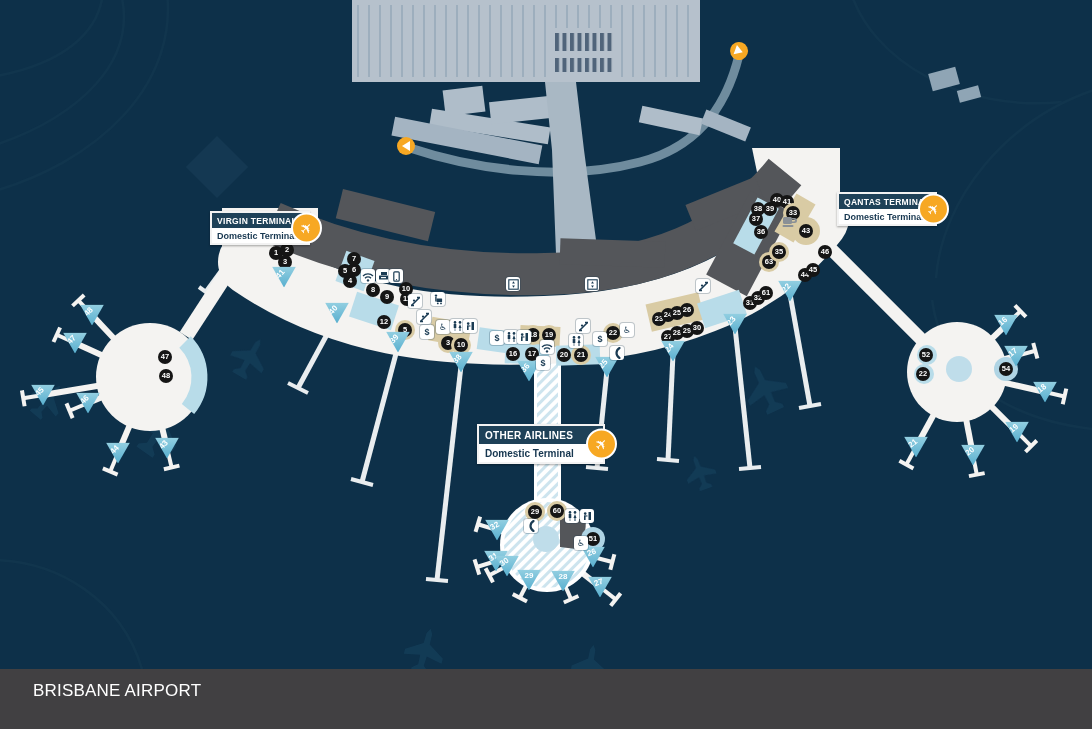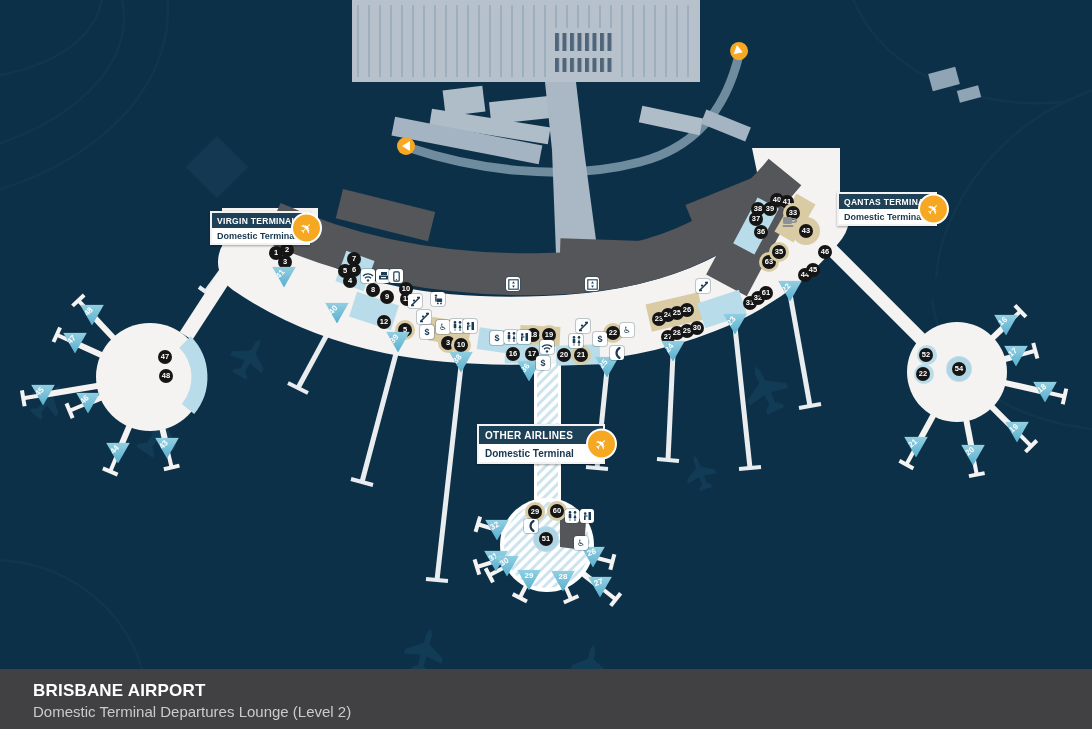--- a/index.html
+++ b/index.html
@@ -6,21 +6,21 @@
   #stage{position:relative;width:1092px;height:729px;overflow:hidden;
          font-family:"Liberation Sans","DejaVu Sans",sans-serif;background:#0D3049;}
   #basemap{position:absolute;left:0;top:0;z-index:0;}
   #markers{position:absolute;left:0;top:0;width:1092px;height:669px;z-index:2;}
 
   .poi{position:absolute;width:14px;height:14px;border-radius:50%;background:#151515;
        color:#fff;font-size:7.5px;font-weight:bold;display:flex;align-items:center;
        justify-content:center;transform:translate(-50%,-50%);line-height:1;}
   .poi.tan{box-shadow:0 0 0 3px #D9CBA4;}
   .poi.tanbig{box-shadow:0 0 0 7px #D9CBA4;}
-  .poi.bluering{box-shadow:0 0 0 5px #AFD4E4;}
+  .poi.bluering{box-shadow:0 0 0 5px #AFD4E4;margin-left:47px;}
 
   .gate{position:absolute;width:24px;height:21px;transform:translate(-50%,-50%);
         clip-path:polygon(0 0,100% 0,50% 100%);
         background:linear-gradient(180deg,#93CFE1 0%,#58AFCF 100%);
         display:flex;justify-content:center;}
   .gate span{color:#fff;font-size:8px;font-weight:bold;margin-top:1px;display:block;}
 
   .amen{position:absolute;width:14px;height:14px;background:#fff;border-radius:3px;
         transform:translate(-50%,-50%);display:flex;align-items:center;justify-content:center;
         color:#1B3C54;font-size:9px;font-weight:bold;line-height:1;
@@ -39,21 +39,21 @@
         width:27px;height:27px;border-radius:50%;background:#F7A823;border:2px solid #fff;
         display:flex;align-items:center;justify-content:center;color:#fff;font-size:15px;}
   .tlabel-plane span{display:block;transform:rotate(-45deg);}
 
   .roadmark{position:absolute;width:18px;height:18px;border-radius:50%;background:#F7A823;
         transform:translate(-50%,-50%);display:flex;align-items:center;justify-content:center;z-index:2;}
   .roadmark i{display:block;width:0;height:0;border-top:5px solid transparent;
         border-bottom:5px solid transparent;border-right:8px solid #fff;}
 
   #footer{position:absolute;left:0;top:669px;width:1092px;height:60px;background:#414042;z-index:5;}
-  #footer .t1{color:#FFFFFF;font-size:17px;font-weight:bold;margin:12px 0 0 33px;letter-spacing:.2px;}
+  #footer .t1{color:#FFFFFF;font-size:17px;font-weight:normal;margin:12px 0 0 33px;letter-spacing:.2px;}
   #footer .t2{color:#C9CBCD;font-size:15px;margin:2px 0 0 33px;}
 </style>
 </head>
 <body>
 
 <div id="stage">
 
 <svg id="basemap" width="1092" height="669" viewBox="0 0 1092 669">
   <defs>
     <pattern id="cpstripe" width="11" height="80" patternUnits="userSpaceOnUse">
@@ -567,16 +567,15 @@
       <div class="roadmark" style="left: 406px; top: 146px; transform: translate(-50%, -50%) rotate(0deg);">
         <i></i>
       </div>
       <div class="roadmark" style="left: 739px; top: 51px; transform: translate(-50%, -50%) rotate(200deg);">
         <i></i>
       </div>
     </div>
 
 <div id="footer">
   <div class="t1">BRISBANE AIRPORT</div>
-  <div class="t2">Domestic Terminal Departures Lounge (Level 2)</div>
 </div>
 
 </div>
 
 </body></html>

